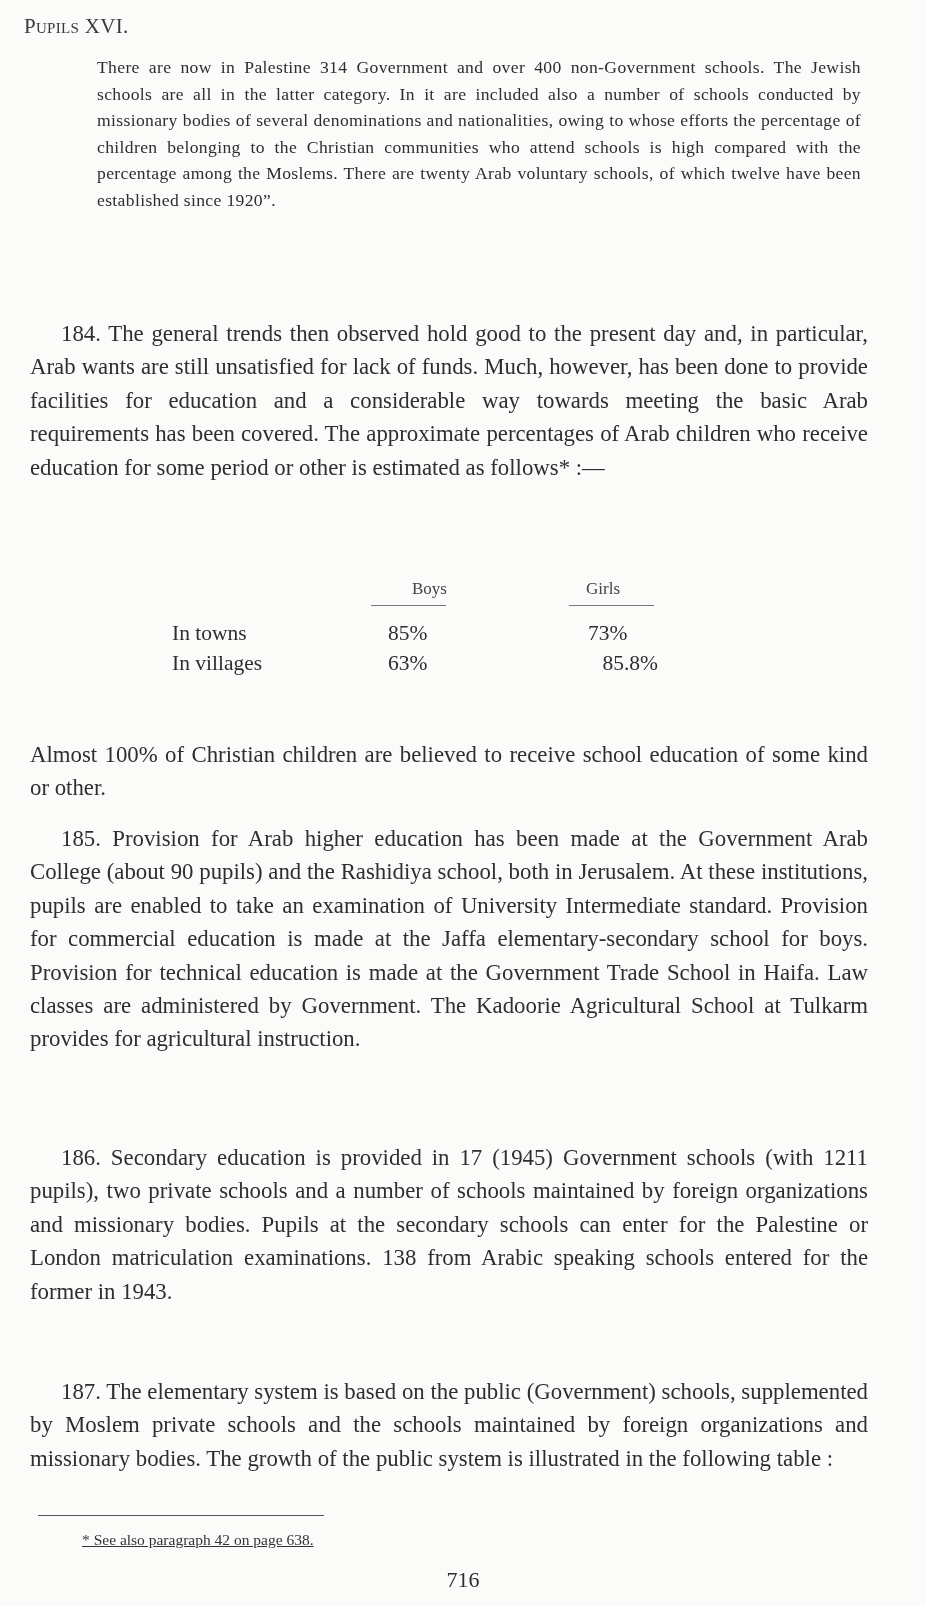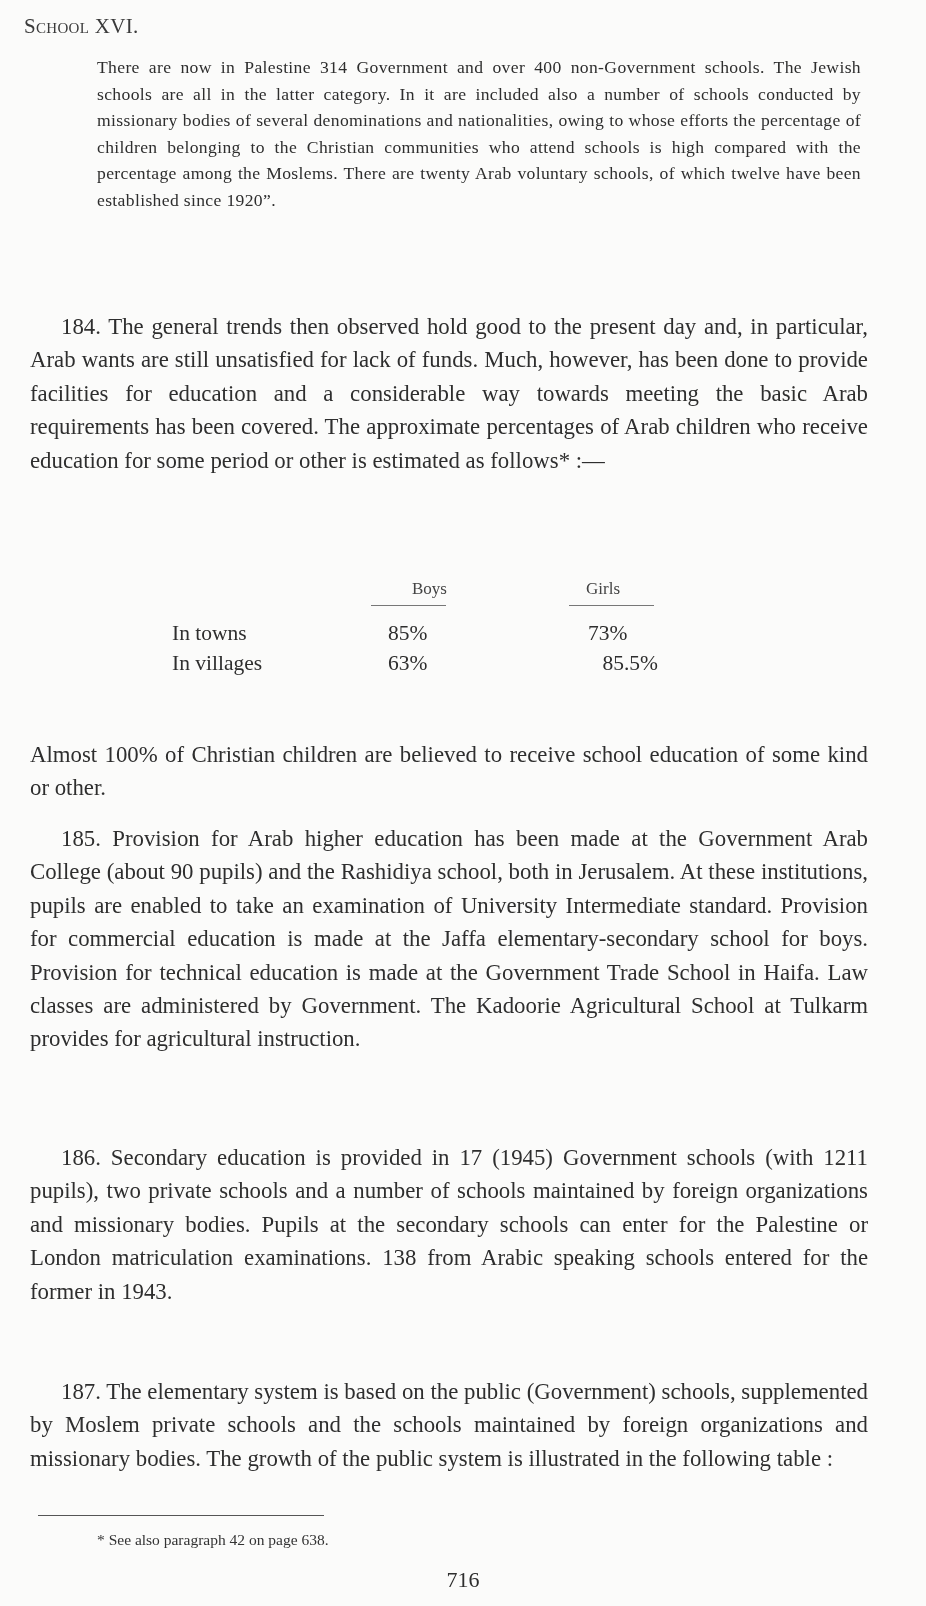--- a/index.html
+++ b/index.html
@@ -22,21 +22,21 @@
     font-family: "Liberation Serif", serif;
     letter-spacing: 0.35px;
   }
   .para {
     position: absolute; left: 30px; width: 838px;
     font-size: 22.8px; line-height: 33.4px; text-align: justify;
     font-family: "Liberation Serif", serif;
     text-indent: 31px;
   }
   .para.noindent { text-indent: 0; }
-  .p184 { top: 310px; }
+  .p184 { top: 317px; }
   .almost { top: 738px; }
   .p185 { top: 822px; }
   .p186 { top: 1133px; margin-top: 8px; }
   .p187 { top: 1375px; }
 
   .pct-table { position: absolute; left: 0; top: 575px; width: 926px; height: 110px;
     font-family: "Liberation Serif", serif; }
   .pct-table .hdr { position: absolute; top: 4px; font-size: 17px; color: #444; }
   .pct-table .hdr-boys { left: 387px; width: 60px; text-align: right; }
   .pct-table .hdr-girls { left: 586px; width: 72px; }
@@ -45,30 +45,30 @@
   .rule-girls { left: 569px; width: 85px; }
   .pct-table .row { position: absolute; left: 0; width: 926px; font-size: 21.5px; }
   .row-0 { top: 46px; }
   .row-1 { top: 76px; }
   .pct-table .label { position: absolute; left: 172px; }
   .pct-table .boys { position: absolute; left: 388px; }
   .pct-table .girls { position: absolute; left: 590px; width: 68px; text-align: right; }
   .row-0 .girls { text-align: left; left: 588px; }
 
   .footnote-rule { position: absolute; left: 38px; top: 1515px; width: 286px; border-top: 1px solid #555; }
-  .footnote { position: absolute; left: 97px; top: 1531px; font-size: 15.5px; color: #333;
-    font-family: "Liberation Serif", serif; }
+  .footnote { position: absolute; left: 82px; top: 1531px; font-size: 15.5px; color: #333;
+    font-family: "Liberation Serif", serif; text-decoration: underline; }
   .page-num { position: absolute; left: 0; width: 926px; top: 1567px; text-align: center;
     font-size: 22px; font-family: "Liberation Serif", serif; }
 </style>
 </head>
 <body>
 
 <div class="chapter">
-  <span class="sc">School</span>
+  <span class="sc">Pupils</span>
   <span>XVI.</span>
 </div>
 
 <div class="quote">There are now in Palestine 314 Government and over 400 non-Government schools. The Jewish schools are all in the latter category. In it are included also a number of schools conducted by missionary bodies of several denominations and nationalities, owing to whose efforts the percentage of children belonging to the Christian communities who attend schools is high compared with the percentage among the Moslems. There are twenty Arab voluntary schools, of which twelve have been established since 1920”.</div>
 
 <div class="para p184">184. The general trends then observed hold good to the present day and, in particular, Arab wants are still unsatisfied for lack of funds.  Much, however, has been done to provide facilities for education and a considerable way towards meeting the basic Arab requirements has been covered.  The approximate percentages of Arab children who receive education for some period or other is estimated as follows* :—</div>
 
 <div class="pct-table">
   <div class="hdr hdr-boys">Boys</div>
   <div class="rule rule-boys"></div>
@@ -76,21 +76,21 @@
   <div class="rule rule-girls"></div>
 
   <div class="row row-0">
     <span class="label">In towns</span>
     <span class="boys">85%</span>
     <span class="girls">73%</span>
   </div>
   <div class="row row-1">
     <span class="label">In villages</span>
     <span class="boys">63%</span>
-    <span class="girls">85.5%</span>
+    <span class="girls">85.8%</span>
   </div>
 </div>
 
 <div class="para almost noindent">Almost 100% of Christian children are believed to receive school education of some kind or other.</div>
 
 <div class="para p185">185. Provision for Arab higher education has been made at the Government Arab College (about 90 pupils) and the Rashidiya school, both in Jerusalem.  At these institutions, pupils are enabled to take an examination of University Intermediate standard. Provision for commercial education is made at the Jaffa elementary-secondary school for boys.  Provision for technical education is made at the Government Trade School in Haifa.  Law classes are administered by Government.  The Kadoorie Agricultural School at Tulkarm provides for agricultural instruction.</div>
 
 <div class="para p186">186. Secondary education is provided in 17 (1945) Government schools (with 1211 pupils), two private schools and a number of schools maintained by foreign organizations and missionary bodies. Pupils at the secondary schools can enter for the Palestine or London matriculation examinations.  138 from Arabic speaking schools entered for the former in 1943.</div>
 
 <div class="para p187">187. The elementary system is based on the public (Government) schools, supplemented by Moslem private schools and the schools maintained by foreign organizations and missionary bodies.  The growth of the public system is illustrated in the following table :</div>

